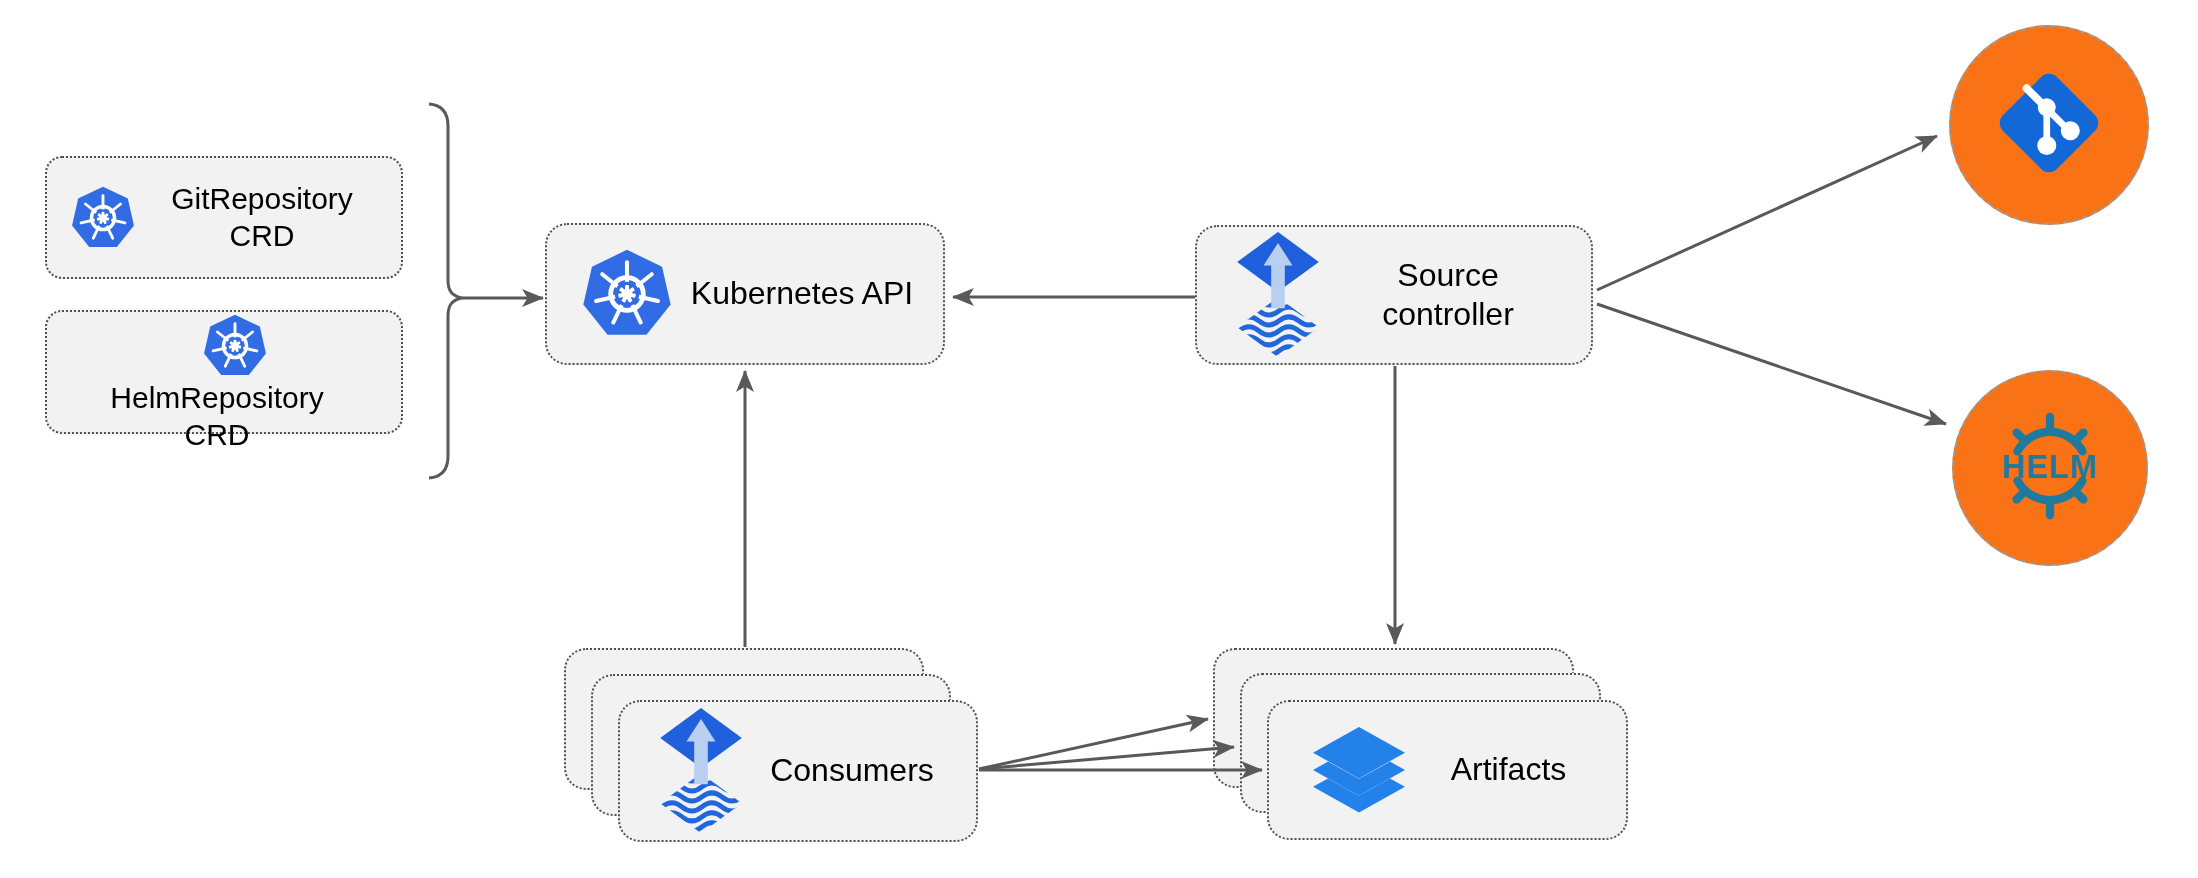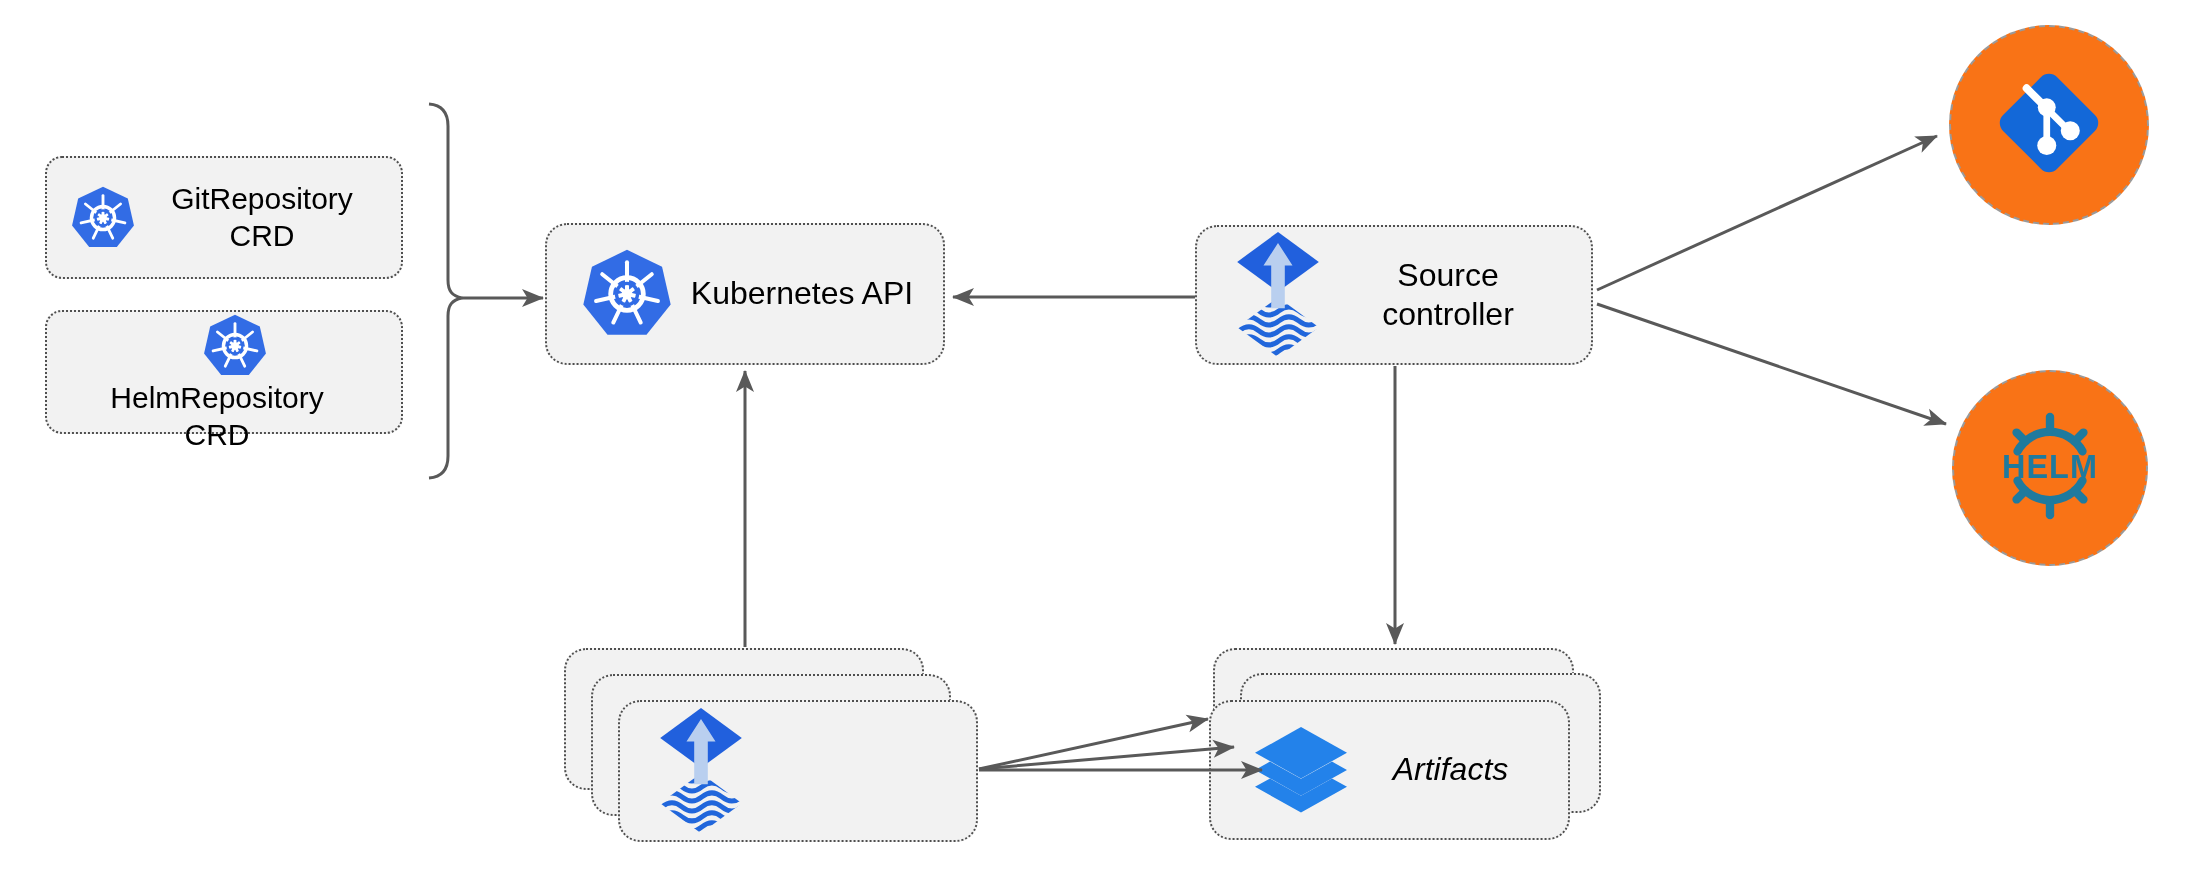--- a/index.html
+++ b/index.html
@@ -145,25 +145,26 @@
           <path d="M2,76 q11,-9 22,0 t22,0 t22,0 t22,0"></path>
           <path d="M2,87 q11,-9 22,0 t22,0 t22,0 t22,0"></path>
           <path d="M2,98 q11,-9 22,0 t22,0 t22,0 t22,0"></path>
           <path d="M2,109 q11,-9 22,0 t22,0 t22,0 t22,0"></path>
           <path d="M2,120 q11,-9 22,0 t22,0 t22,0 t22,0"></path>
           <path d="M2,131 q11,-9 22,0 t22,0 t22,0 t22,0"></path>
         </g>
         <path d="M45,12 L61,37 L52.5,37 L52.5,84 L37.5,84 L37.5,37 L29,37 Z" fill="#b9cfef"></path>
       </svg>
     </span>
+    <span class="label">Consumers</span>
   </div>
 
   <div class="node ghost" style="left:1213px; top:648px; width:361px; height:140px;"></div>
   <div class="node ghost2" style="left:1240px; top:673px; width:361px; height:140px;"></div>
-  <div class="node" style="left:1209px; top:700px; width:361px; height:140px;font-style:italic;">
+  <div class="node" style="left:1267px; top:700px; width:361px; height:140px;">
     <span class="icon" style="margin-left:44px;">
       <svg viewBox="0 0 104 97" width="92" height="86" aria-hidden="true">
         <polygon points="52,0 104,29 52,58 0,29" fill="#2382ea"></polygon>
         <polygon points="17,39 52,58.5 87,39 104,48.5 52,77.5 0,48.5" fill="#2382ea"></polygon>
         <polygon points="17,58 52,77.5 87,58 104,67.5 52,96.5 0,67.5" fill="#2382ea"></polygon>
       </svg>
     </span>
     <span class="label">Artifacts</span>
   </div>
 

